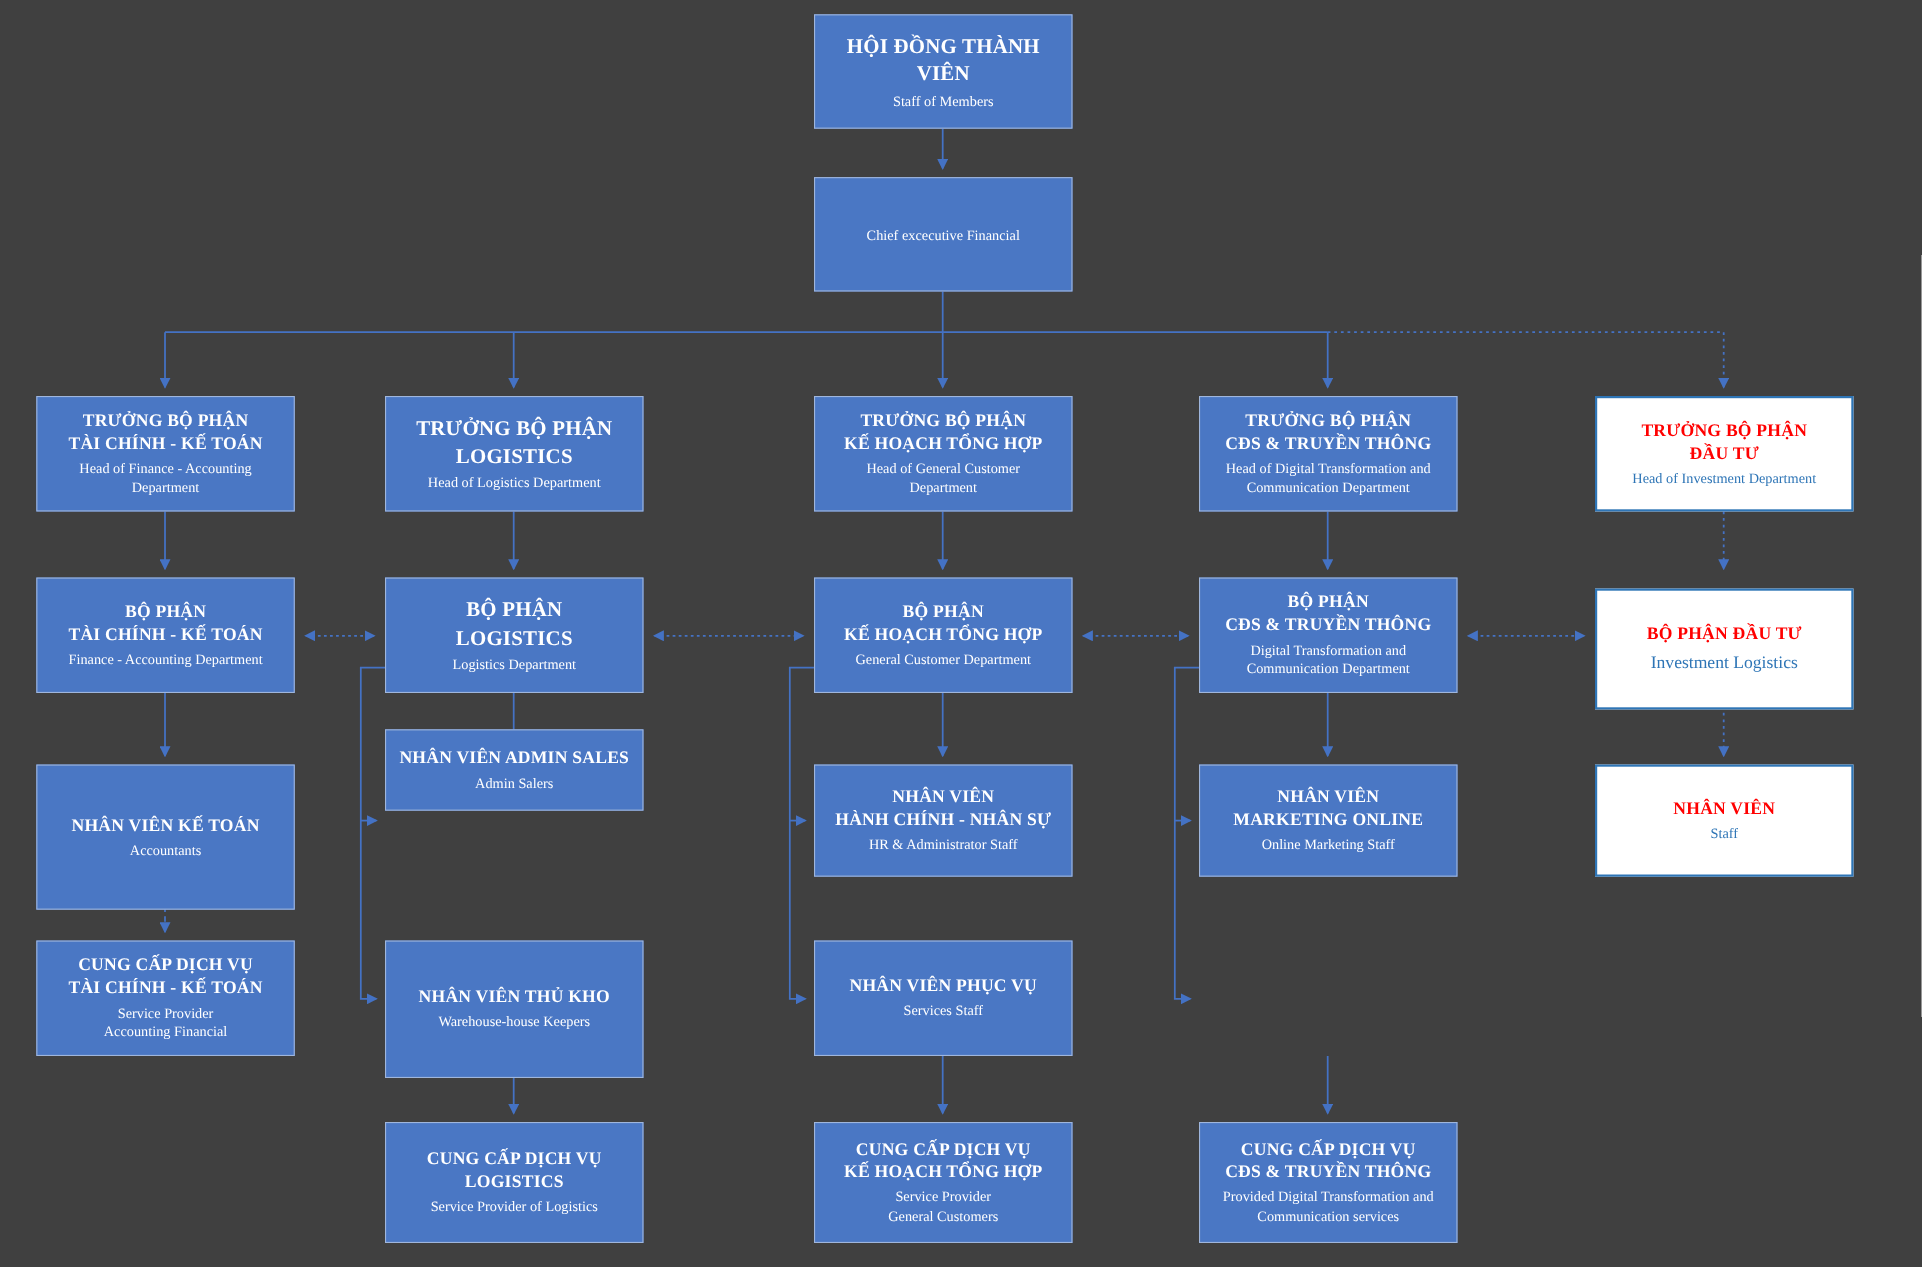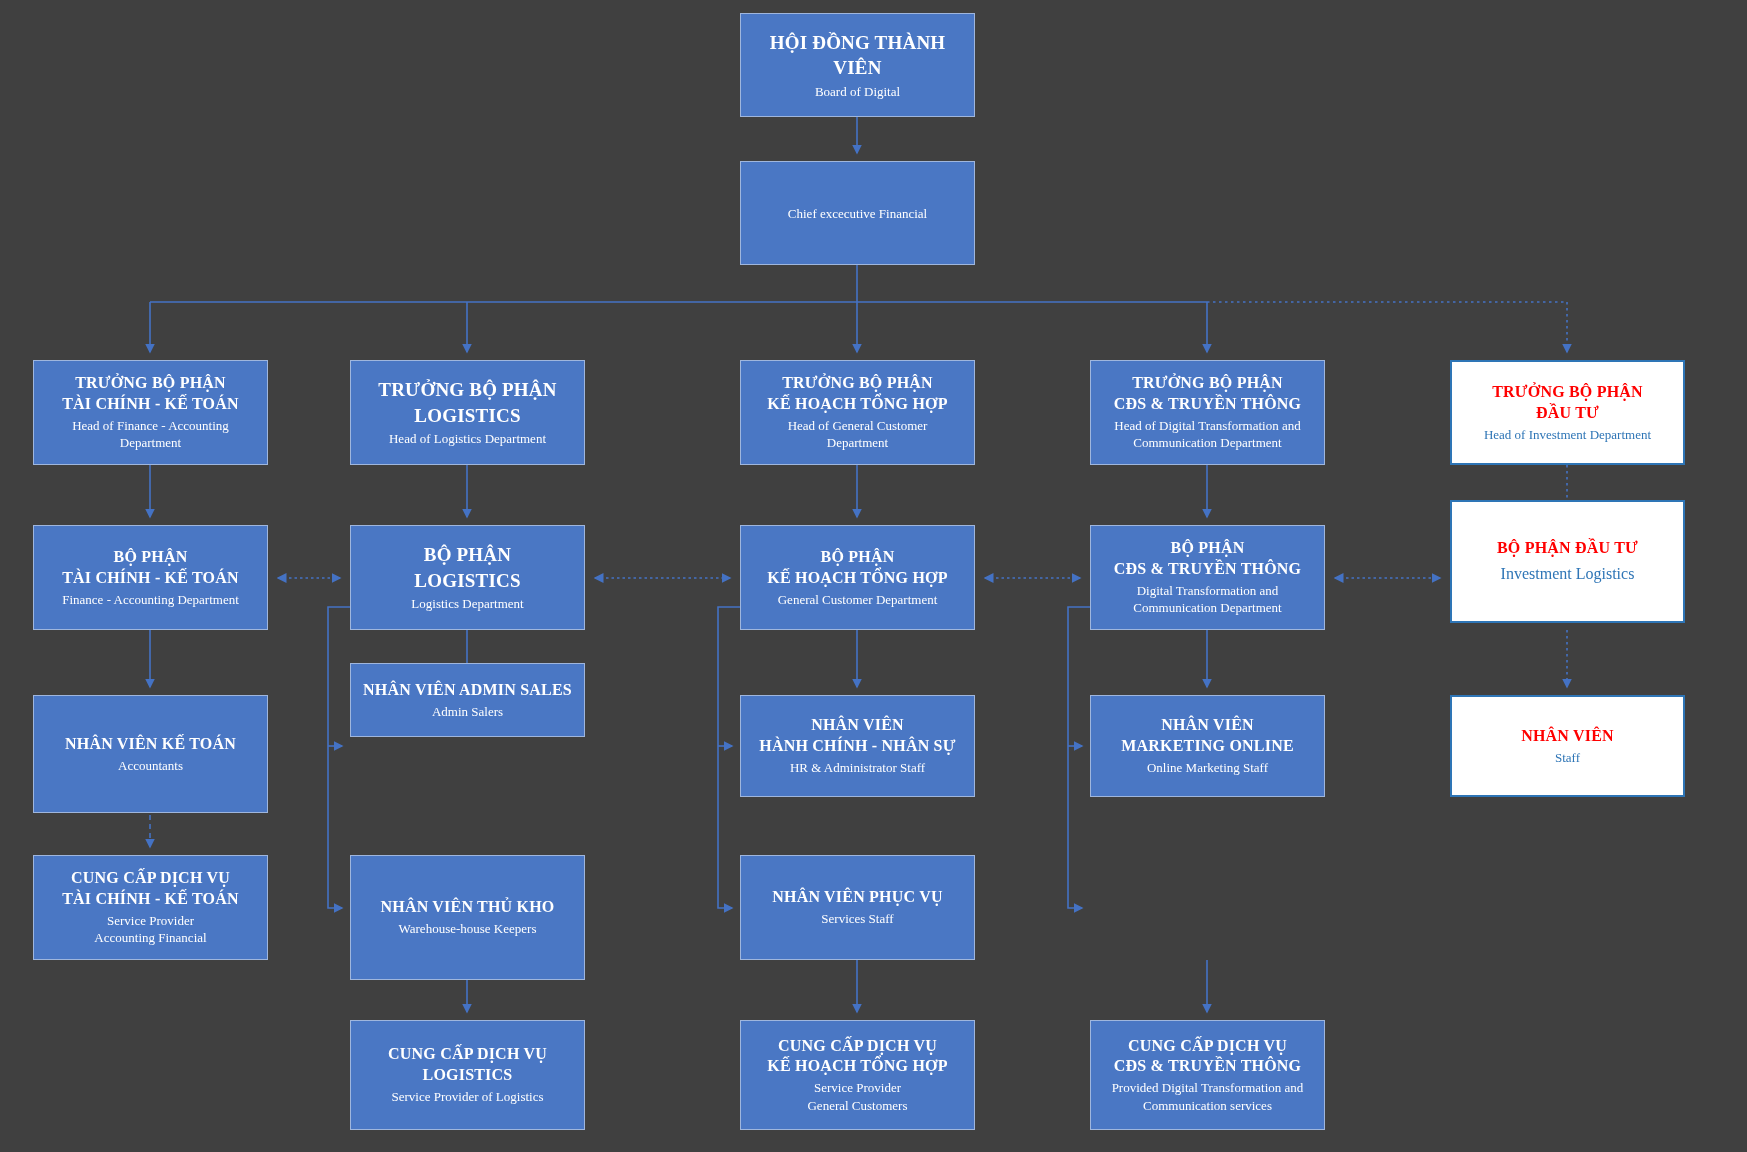--- a/index.html
+++ b/index.html
@@ -79,21 +79,21 @@
       <path d="M1068,746 H1082" marker-end="url(#arr)"></path>
 
       <path d="M467,960 V1012" marker-end="url(#arr)"></path>
       <path d="M857,960 V1012" marker-end="url(#arr)"></path>
       <path d="M1207,960 V1012" marker-end="url(#arr)"></path>
     </g>
   </svg>
 
   <div class="node big" style="left:740px;top:13px;width:235px;height:104px">
     <div class="title">HỘI ĐỒNG THÀNH VIÊN</div>
-    <div class="subtitle">Board of Digital</div>
+    <div class="subtitle">Staff of Members</div>
   </div>
 
   <div class="node big" style="left:740px;top:161px;width:235px;height:104px">
     <div class="subtitle">Chief excecutive Financial</div>
   </div>
 
   <div class="node" style="left:33px;top:360px;width:235px;height:105px">
     <div class="title">TRƯỞNG BỘ PHẬN
 TÀI CHÍNH - KẾ TOÁN</div>
     <div class="subtitle">Head of Finance - Accounting
@@ -136,26 +136,26 @@
     <div class="title">BỘ PHẬN
 KẾ HOẠCH TỔNG HỢP</div>
     <div class="subtitle">General Customer Department</div>
   </div>
   <div class="node" style="left:1090px;top:525px;width:235px;height:105px">
     <div class="title">BỘ PHẬN
 CĐS &amp; TRUYỀN THÔNG</div>
     <div class="subtitle">Digital Transformation and
 Communication Department</div>
   </div>
-  <div class="node outlined big-sub" style="left:1450px;top:500px;width:235px;height:123px">
+  <div class="node outlined big-sub" style="left:1450px;top:535px;width:235px;height:110px">
     <div class="title">BỘ PHẬN ĐẦU TƯ</div>
     <div class="subtitle">Investment Logistics</div>
   </div>
 
-  <div class="node" style="left:33px;top:695px;width:235px;height:118px">
+  <div class="node" style="left:33px;top:695px;width:235px;height:132px">
     <div class="title">NHÂN VIÊN KẾ TOÁN</div>
     <div class="subtitle">Accountants</div>
   </div>
   <div class="node" style="left:350px;top:663px;width:235px;height:74px">
     <div class="title">NHÂN VIÊN ADMIN SALES</div>
     <div class="subtitle">Admin Salers</div>
   </div>
   <div class="node" style="left:740px;top:695px;width:235px;height:102px">
     <div class="title">NHÂN VIÊN
 HÀNH CHÍNH - NHÂN SỰ</div>

